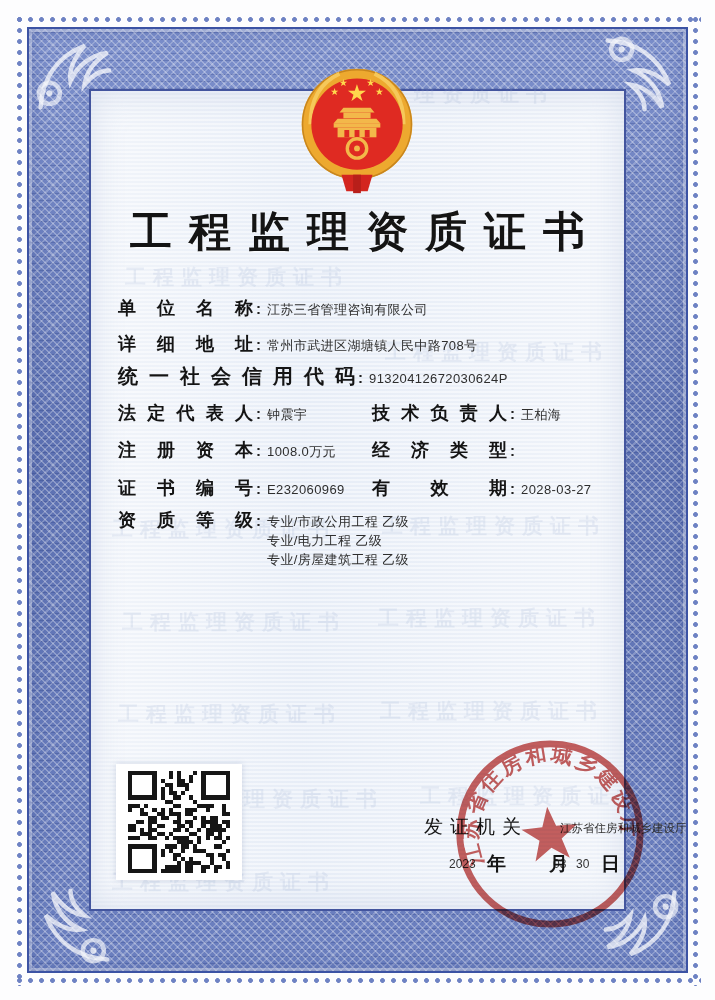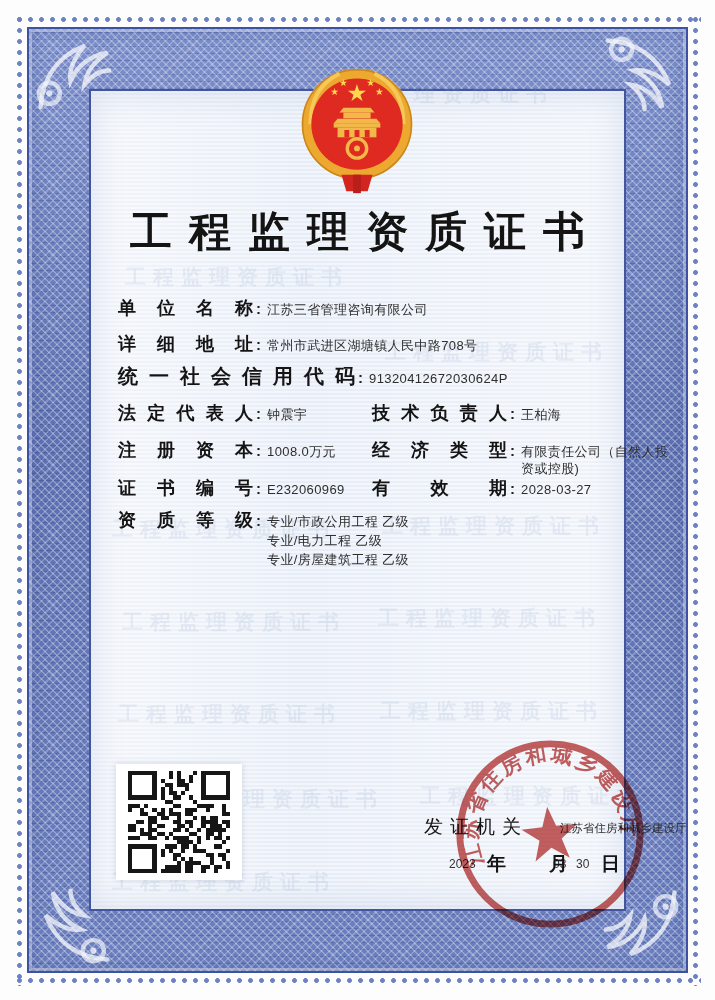--- a/index.html
+++ b/index.html
@@ -219,21 +219,20 @@
         <span class="colon">:</span>
       <span class="val">1008.0万元</span>
       <span class="pair2">
         <span class="lbl wr135 justify">
             <span>经</span>
             <span>济</span>
             <span>类</span>
             <span>型</span>
           </span>
           <span class="colon">:</span>
-        <span class="val wrap">有限责任公司（自然人投资或控股)</span>
       </span>
     </div>
 
     <div class="row" style="top:476px">
       <span class="lbl w135 justify">
           <span>证</span>
           <span>书</span>
           <span>编</span>
           <span>号</span>
         </span>

